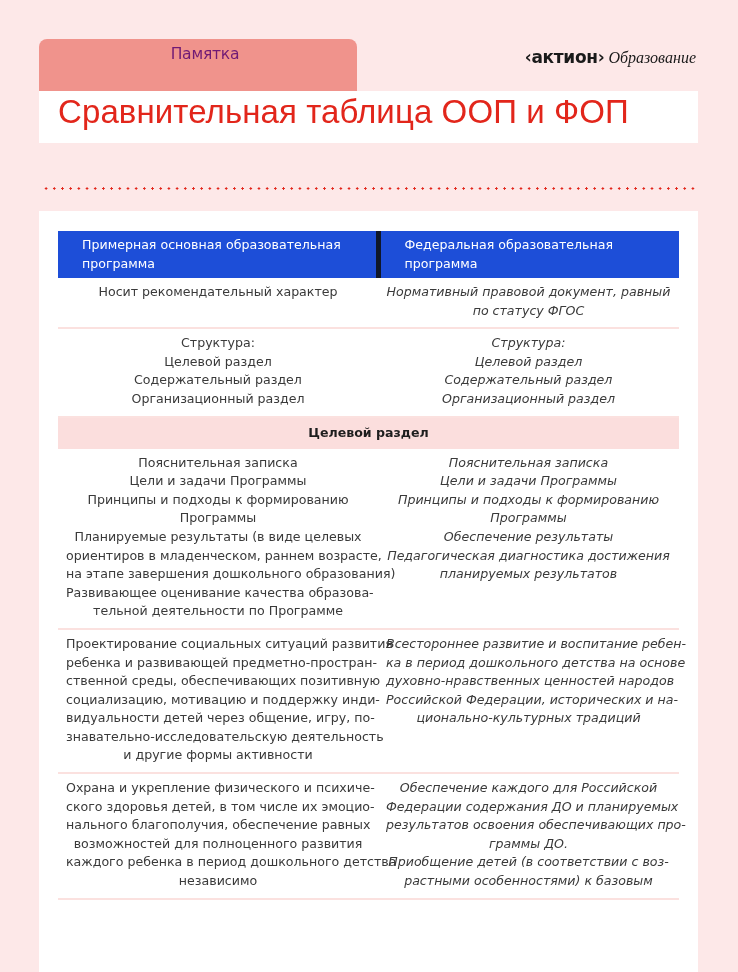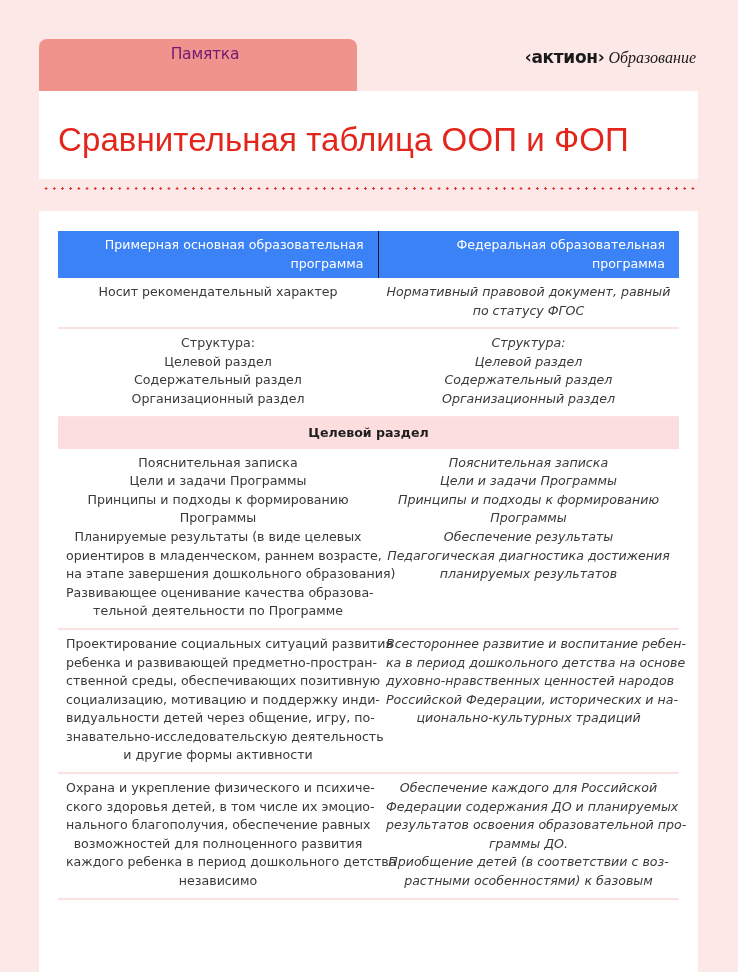--- a/index.html
+++ b/index.html
@@ -15,47 +15,47 @@
     color: #701a75; box-sizing: border-box; padding: 6px 0 0 14px;
     font-size: 15.5px; line-height: 18px; letter-spacing: -0.2px; text-align: center;
   }
   .brand {
     position: absolute; right: 42px; top: 47px; height: 24px;
     display: flex; align-items: baseline; gap: 4px; color: #1a1a1a;
   }
   .brand .logo { font-weight: bold; font-size: 17px; letter-spacing: -0.3px; font-family: "DejaVu Sans", sans-serif; }
   .brand .sub { font-style: italic; font-size: 16px; font-family: Liberation Serif, serif; text-align: right; }
   .title-box {
-    position: absolute; left: 39px; top: 91px; width: 659px; height: 88px;
-    background: #fff; box-sizing: border-box; padding: 30px 0 0 19px;
+    position: absolute; left: 39px; top: 91px; width: 659px; height: 52px;
+    background: #fff; box-sizing: border-box; padding: 2px 0 0 19px;
   }
   .title-box h1 {
     margin: 0; font-weight: normal; color: #e2261b;
     font-family: "Liberation Sans", sans-serif; font-size: 33px; letter-spacing: 0.1px;
   }
   .dots {
     position: absolute; left: 42px; top: 187px; width: 656px; height: 3px;
     background-image: radial-gradient(circle, #e2261b 1.1px, transparent 1.3px);
     background-size: 8.2px 3px; background-repeat: repeat-x;
   }
   .card {
     position: absolute; left: 39px; top: 211px; width: 659px; height: 761px;
     background: #fff;
   }
   table {
     position: absolute; left: 19px; top: 20px; width: 621px;
     border-collapse: collapse; table-layout: fixed;
     font-size: 12.6px; color: #3a3a3a; line-height: 18.6px;
   }
   th {
-    background: #3b82f6; color: #fff; font-weight: normal;
-    height: 46px; padding: 4px 14px 5px; box-sizing: border-box;
-    text-align: right; vertical-align: top; font-size: 12.6px; line-height: 19px;
+    background: #1d4ed8; color: #fff; font-weight: normal;
+    height: 46px; padding: 4px 24px 5px; box-sizing: border-box;
+    text-align: left; vertical-align: top; font-size: 12.6px; line-height: 19px;
   }
-  th + th { border-left: 1px solid #0f172a; }
+  th + th { border-left: 5px solid #0f172a; }
   td {
     vertical-align: top; padding: 5px 8px 7px 8px;
     border-bottom: 2px solid #fbe1df;
     text-align: center;
   }
   td.c2 { padding-left: 8px; font-style: italic; }
   tr.sec td {
     background: #fbdedd; font-weight: bold; color: #1e1e1e;
     padding: 6px 8px 5px; border-bottom: none; height: 20px;
   }
@@ -169,21 +169,21 @@
             <span class="line">Охрана и укрепление физического и психиче-</span>
             <span class="line">ского здоровья детей, в том числе их эмоцио-</span>
             <span class="line">нального благополучия, обеспечение равных</span>
             <span class="line">возможностей для полноценного развития</span>
             <span class="line">каждого ребенка в период дошкольного детства</span>
             <span class="line">независимо</span>
           </td>
           <td class="c2">
             <span class="line">Обеспечение каждого для Российской</span>
             <span class="line">Федерации содержания ДО и планируемых</span>
-            <span class="line">результатов освоения образовательной про-</span>
+            <span class="line">результатов освоения обеспечивающих про-</span>
             <span class="line">граммы ДО.</span>
             <span class="line">Приобщение детей (в соответствии с воз-</span>
             <span class="line">растными особенностями) к базовым</span>
           </td>
         </tr>
       </tbody>
   </table>
 </div>
 
 </body></html>

